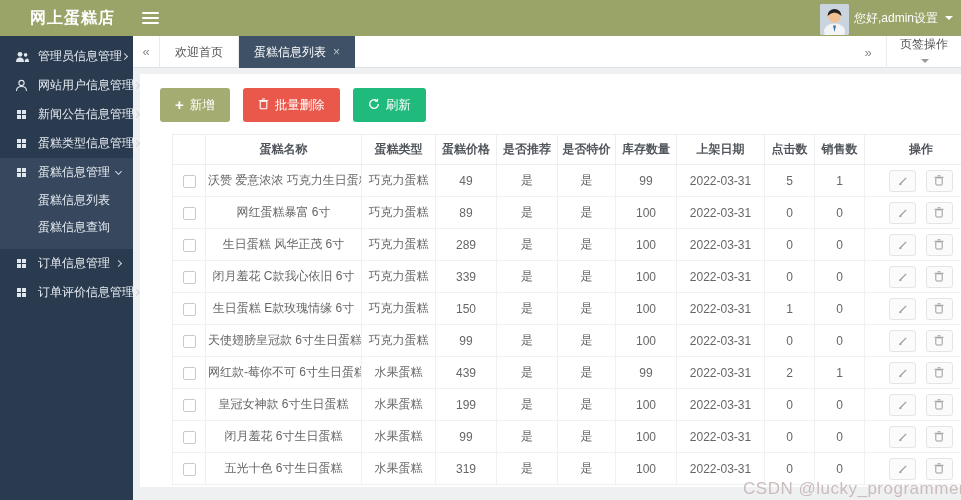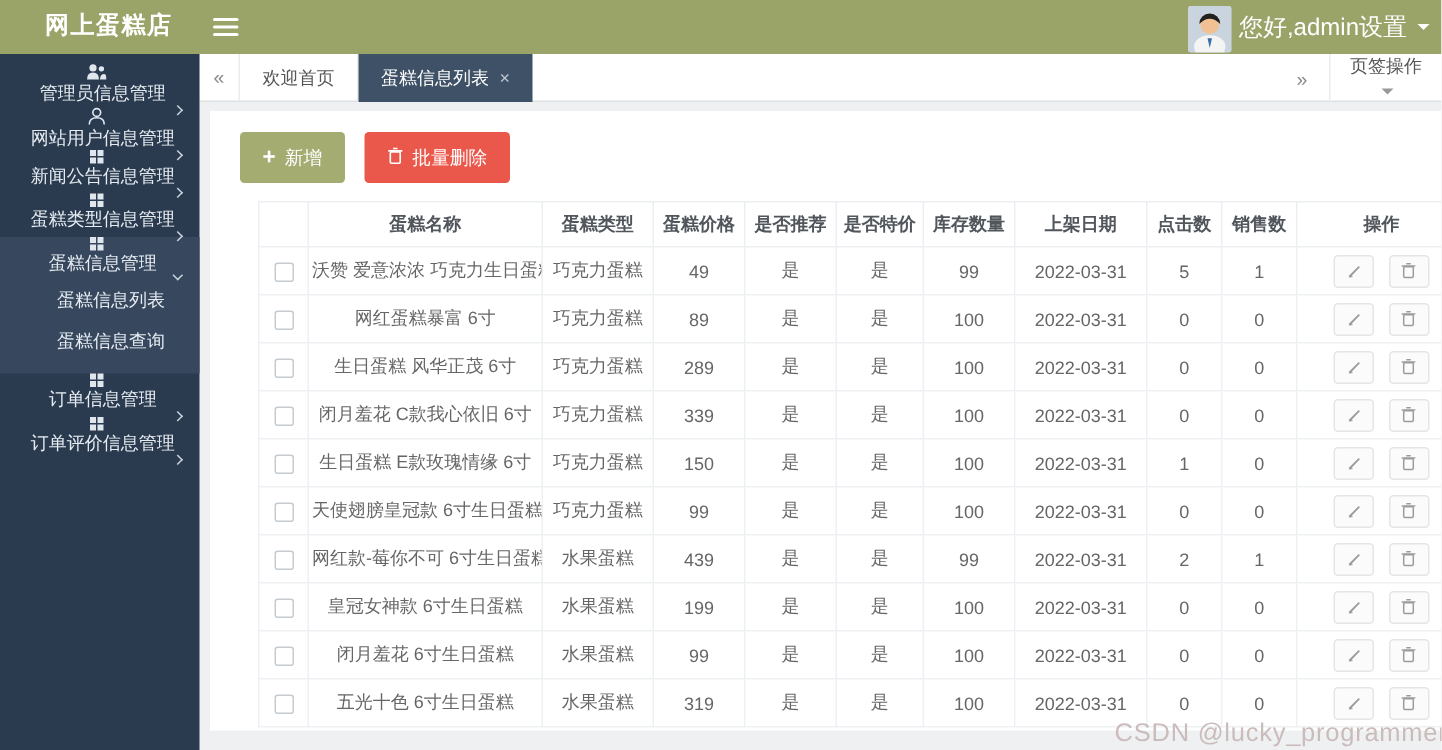--- a/index.html
+++ b/index.html
@@ -12,26 +12,26 @@
     width:961px;height:500px;position:relative;overflow:hidden;
     background:#eff0f2;
     font-family:"Liberation Sans","DejaVu Sans",sans-serif;
     -webkit-font-smoothing:antialiased;
   }
   
   .topbar{position:absolute;left:0;top:0;width:961px;height:36px;background:var(--topbar);z-index:5;}
   .brand{position:absolute;left:30px;top:0;line-height:36px;color:#fff;font-size:16px;font-weight:bold;letter-spacing:1px;}
   .hamburger{position:absolute;left:142px;top:12px;cursor:pointer;}
   .hamburger b{display:block;width:17px;height:2px;background:#fff;margin:0 0 3px 0;border-radius:1px;}
-  .user-area{position:absolute;right:8px;top:0;height:36px;display:flex;align-items:center;gap:5px;color:#fff;font-size:16px;cursor:pointer;}
+  .user-area{position:absolute;right:8px;top:0;height:36px;display:flex;align-items:center;gap:5px;color:#fff;font-size:12px;cursor:pointer;}
   .avatar{width:29px;height:31px;margin-top:3px;border-radius:2px;overflow:hidden;background:#c9d4de;flex:none;}
   .caret{width:0;height:0;border-left:4px solid transparent;border-right:4px solid transparent;border-top:4px solid #fff;margin-left:2px;}
   
   .sidebar{position:absolute;left:0;top:36px;bottom:0;width:133px;background:var(--sidebar);padding-top:6px;z-index:4;}
-  .side-item{height:29px;display:flex;align-items:center;padding:0 10px 0 14px;color:#e6ecf2;font-size:12px;cursor:pointer;white-space:nowrap;flex-direction:column;}
+  .side-item{height:29px;display:flex;align-items:center;padding:0 10px 0 14px;color:#e6ecf2;font-size:12px;cursor:pointer;white-space:nowrap;}
   .side-item .icon{width:15px;margin-right:9px;display:flex;justify-content:center;flex:none;}
   .grid-icon{width:9px;height:9px;position:relative;}
   .grid-icon::before{content:"";position:absolute;left:0;top:0;width:4px;height:4px;background:#dfe6ee;
     box-shadow:5px 0 0 #dfe6ee,0 5px 0 #dfe6ee,5px 5px 0 #dfe6ee;}
   .chev{margin-left:auto;width:5px;height:5px;border-right:1.4px solid #cbd5df;border-bottom:1.4px solid #cbd5df;flex:none;}
   .chev.right{transform:rotate(-45deg);margin-right:2px;}
   .chev.down{transform:rotate(45deg);margin-right:2px;margin-top:-3px;}
   .side-group{background:var(--sidebar-group);padding-bottom:8px;margin:0;}
   .sub-item{height:27px;line-height:27px;padding-left:38px;color:#e6ecf2;font-size:12px;cursor:pointer;white-space:nowrap;}
   
@@ -188,20 +188,29 @@
       <button class="btn btn-del">
         <span>
           <svg width="11" height="12" viewBox="0 0 11 12" fill="none" stroke="#fff" stroke-width="1.1">
             <rect x="2.2" y="3.2" width="6.6" height="7.6" rx="0.8"></rect>
             <line x1="0.8" y1="2.6" x2="10.2" y2="2.6"></line>
             <line x1="4" y1="1" x2="7" y2="1"></line>
           </svg>
         </span>
         <span>批量删除</span>
       </button>
+      <button class="btn btn-refresh">
+        <span>
+          <svg width="12" height="12" viewBox="0 0 12 12" fill="none" stroke="#fff" stroke-width="1.4">
+            <path d="M10.3 6 A4.3 4.3 0 1 1 9 3"></path>
+            <polyline points="9.6,0.8 9.2,3.3 6.8,2.8" stroke-width="1.2"></polyline>
+          </svg>
+        </span>
+        <span>刷新</span>
+      </button>
     </div>
 
     <div class="table-wrap">
       <table>
         <thead>
           <tr>
             <th class="w-check"></th>
             <th class="w-name">蛋糕名称</th>
             <th class="w-type">蛋糕类型</th>
             <th class="w-price">蛋糕价格</th>

